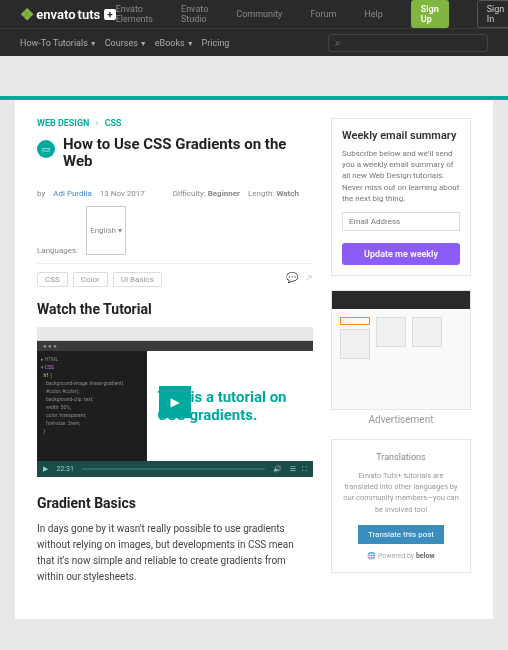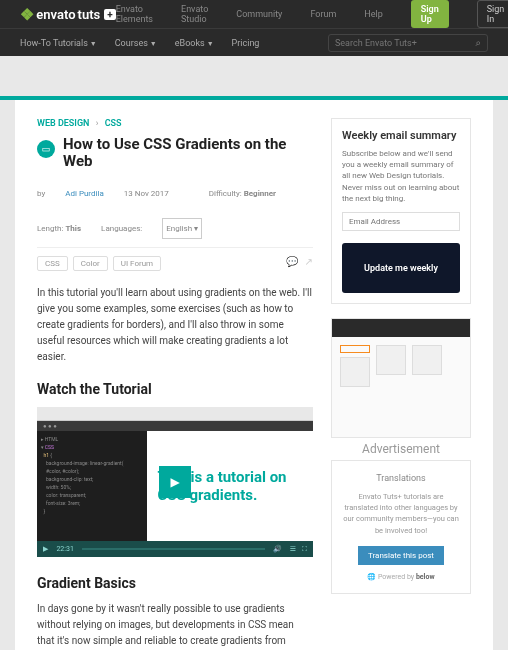--- a/index.html
+++ b/index.html
@@ -7,44 +7,44 @@
 .topbar{background:#2a2a2a;height:28px;display:flex;align-items:center;padding:0 20px;justify-content:space-between}
 .logo{display:flex;align-items:center;gap:2px}
 .logo-leaf{color:#82b440;font-size:16px;font-weight:bold}
 .logo-text{color:#fff;font-size:13px;font-weight:600}
 .logo-plus{background:#fff;color:#2a2a2a;border-radius:2px;padding:0 3px;font-size:10px;font-weight:bold;margin-left:2px}
 .toplinks{display:flex;gap:28px;align-items:center;font-size:9px;color:#888}
 .toplinks a{color:#888;text-decoration:none}
 .top-signup{background:#82b440;color:#fff;padding:4px 10px;border-radius:3px;font-size:9px;font-weight:600}
 .top-signin{border:1px solid #555;color:#ccc;padding:3px 9px;border-radius:3px;font-size:9px}
 .navbar{background:#2a2a2a;height:28px;display:flex;align-items:center;padding:0 20px;justify-content:space-between;border-top:1px solid #3a3a3a}
-.navlinks{display:flex;gap:18px;font-size:9px;color:#aaa}
+.navlinks{display:flex;gap:8px;font-size:9px;color:#aaa}
 .navlinks a{color:#aaa;text-decoration:none}
 .nav-howto{color:#82b440}
 .navlinks span.car{font-size:7px;margin-left:2px}
 .search{display:flex;align-items:center;border:1px solid #444;border-radius:3px;padding:2px 6px;width:160px}
 .search input{background:transparent;border:none;color:#888;font-size:9px;flex:1;outline:none}
 .search-icon{color:#888;font-size:10px}
 .teal-bar{height:4px;background:#00a99d;margin-top:40px}
 .page{background:#fff;width:478px;margin:0 auto;padding:18px 22px;display:flex;gap:18px}
 .main{flex:1;min-width:0}
 .breadcrumb{font-size:9px;color:#00a99d;font-weight:600;margin-bottom:8px}
 .bc-sep{color:#aaa;margin:0 4px}
 .title-row{display:flex;gap:8px;align-items:flex-start;margin-bottom:18px}
 .title-icon{width:18px;height:18px;background:#00a99d;border-radius:50%;flex-shrink:0;margin-top:4px;display:flex;align-items:center;justify-content:center;color:#fff;font-size:9px}
 h1{font-size:15px;font-weight:700;line-height:1.15;color:#222}
-.meta-row{display:flex;align-items:center;gap:20px;font-size:8px;color:#888;padding-bottom:8px;border-bottom:1px solid #eee;margin-bottom:8px;flex-wrap:wrap}
+.meta-row{display:flex;align-items:flex-end;gap:8px;font-size:8px;color:#888;padding-bottom:8px;border-bottom:1px solid #eee;margin-bottom:8px;flex-wrap:wrap}
 .meta-row .author{color:#3b8dbd}
 .meta-right{margin-left:auto;display:flex;gap:4px}
 .badge{padding:2px 6px;border-radius:2px;color:#fff;font-size:7px;font-weight:600}
 .b-feed{background:#f68b1f}
 .b-like{background:#3b5998}
 .b-follow{background:#1da1f2}
 .b-gfollow{background:#dd4b39}
-.lang-sel{border:1px solid #ccc;font-size:8px;padding:5px 3px;background:#fff}
+.lang-sel{border:1px solid #ccc;font-size:8px;padding:19px 3px;background:#fff}
 .tags{display:flex;gap:5px;margin-bottom:14px}
 .tag{border:1px solid #ddd;padding:2px 7px;font-size:8px;color:#999;border-radius:2px}
 .tags-icons{margin-left:auto;color:#ccc;font-size:10px;display:flex;gap:6px}
 .body-text{font-size:10px;line-height:1.6;color:#444;margin-bottom:16px}
 h2{font-size:14px;font-weight:700;margin-bottom:10px;color:#222}
 .video{position:relative;height:150px;background:#2a2a2a;margin-bottom:18px;overflow:hidden}
 .video-top{height:14px;background:#e8e8e8;border-bottom:1px solid #ccc}
 .video-toolbar{height:10px;background:#3a3a3a;display:flex;align-items:center;padding:0 6px;gap:6px}
 .vt-item{color:#999;font-size:6px}
 .video-body{display:flex;height:110px}
@@ -55,27 +55,27 @@
 .video-headline{font-size:15px;font-weight:700;color:#00a99d;text-align:left;line-height:1.2}
 .play-btn{position:absolute;top:50%;left:50%;transform:translate(-50%,-50%);width:32px;height:32px;background:#00a99d;display:flex;align-items:center;justify-content:center;color:#fff;font-size:12px}
 .video-controls{position:absolute;bottom:0;left:0;right:0;height:16px;background:#1a4d4a;display:flex;align-items:center;padding:0 6px;gap:8px;color:#8dd6d0;font-size:7px}
 .vc-prog{flex:1;height:2px;background:#2a6d68}
 .vc-right{display:flex;gap:6px}
 .sidebar{width:140px;flex-shrink:0}
 .side-box{border:1px solid #e5e5e5;padding:10px;margin-bottom:14px}
 .side-title{font-size:11px;font-weight:600;margin-bottom:6px;color:#333}
 .side-text{font-size:8px;color:#777;line-height:1.4;margin-bottom:8px}
 .side-input{width:100%;border:1px solid #ddd;padding:4px 6px;font-size:8px;margin-bottom:12px}
-.side-btn{width:100%;background:#0f172a;color:#fff;border:none;padding:20px;font-size:9px;font-weight:600;border-radius:3px}
+.side-btn{width:100%;background:#8b5cf6;color:#fff;border:none;padding:6px;font-size:9px;font-weight:600;border-radius:3px}
 .ad-box{border:1px solid #e5e5e5;height:120px;margin-bottom:4px;background:#fafafa;position:relative;overflow:hidden}
 .ad-top{height:18px;background:#2a2a2a}
 .ad-body{padding:8px;display:flex;gap:6px}
 .ad-thumb{width:30px;height:30px;background:#f0f0f0;border:1px solid #ddd}
 .ad-orange{width:30px;height:8px;border:1px solid #f68b1f}
-.ad-label{text-align:center;font-size:12px;color:#999;margin-bottom:4px}
+.ad-label{text-align:center;font-size:10px;color:#999;margin-bottom:14px}
 .trans-box{border:1px solid #e5e5e5;padding:12px 10px;text-align:center}
 .trans-title{font-size:9px;color:#888;margin-bottom:8px}
 .trans-text{font-size:7.5px;color:#999;line-height:1.5;margin-bottom:10px}
 .trans-btn{background:#3b8dbd;color:#fff;border:none;padding:5px 10px;font-size:8px;border-radius:0;margin-bottom:8px}
 .powered{font-size:7px;color:#aaa}
 .powered b{color:#666}
 </style>
 </head>
 <body>
 
@@ -98,21 +98,20 @@
 </div>
 
 <div class="navbar">
   <div class="navlinks">
     <a class="nav-howto"><span>How-To Tutorials</span><span class="car">▼</span></a>
     <a><span>Courses</span><span class="car">▼</span></a>
     <a><span>eBooks</span><span class="car">▼</span></a>
     <a>Pricing</a>
   </div>
   <div class="search">
-    <input placeholder="Search Envato Tuts+" style="">
     <span class="search-icon">⌕</span>
   </div>
 </div>
 
 <div class="teal-bar"></div>
 
 <div class="page">
   <div class="main">
     <div class="breadcrumb">
       <span>WEB DESIGN</span>
@@ -121,34 +120,33 @@
     </div>
     <div class="title-row">
       <div class="title-icon">▭</div>
       <h1>How to Use CSS Gradients on the Web</h1>
     </div>
     <div class="meta-row">
       <span>by</span>
       <span class="author">Adi Purdila</span>
       <span>13 Nov 2017</span>
       <span style="margin-left:20px"><span>Difficulty:</span> <b>Beginner</b></span>
-      <span><span>Length:</span> <b>This</b></span>
+      <span><span>Length:</span> <b>Watch</b></span>
       <span><span>Languages:</span></span>
       <span class="lang-sel"><span>English</span> ▾</span>
     </div>
     <div class="tags">
       <span class="tag">CSS</span>
       <span class="tag">Color</span>
-      <span class="tag">UI Forum</span>
+      <span class="tag">UI Basics</span>
       <div class="tags-icons">
         <span>💬</span>
         <span>↗</span>
       </div>
     </div>
-    <p class="body-text">In this tutorial you'll learn about using gradients on the web. I'll give you some examples, some exercises (such as how to create gradients for borders), and I'll also throw in some useful resources which will make creating gradients a lot easier.</p>
     <h2>Watch the Tutorial</h2>
     <div class="video">
       <div class="video-top"></div>
       <div class="video-toolbar">
         <span class="vt-item">● ● ●</span>
       </div>
       <div class="video-body">
         <div class="video-left">
           ▸ HTML<br>▾ <span class="kw">CSS</span><br>&nbsp;&nbsp;<span class="sel">h1</span> {<br>&nbsp;&nbsp;&nbsp;&nbsp;background-image: linear-gradient(<br>&nbsp;&nbsp;&nbsp;&nbsp;#color, #color);<br>&nbsp;&nbsp;&nbsp;&nbsp;background-clip: text;<br>&nbsp;&nbsp;&nbsp;&nbsp;width: 50%;<br>&nbsp;&nbsp;&nbsp;&nbsp;color: transparent;<br>&nbsp;&nbsp;&nbsp;&nbsp;font-size: 3rem;<br>&nbsp;&nbsp;}
         </div>

